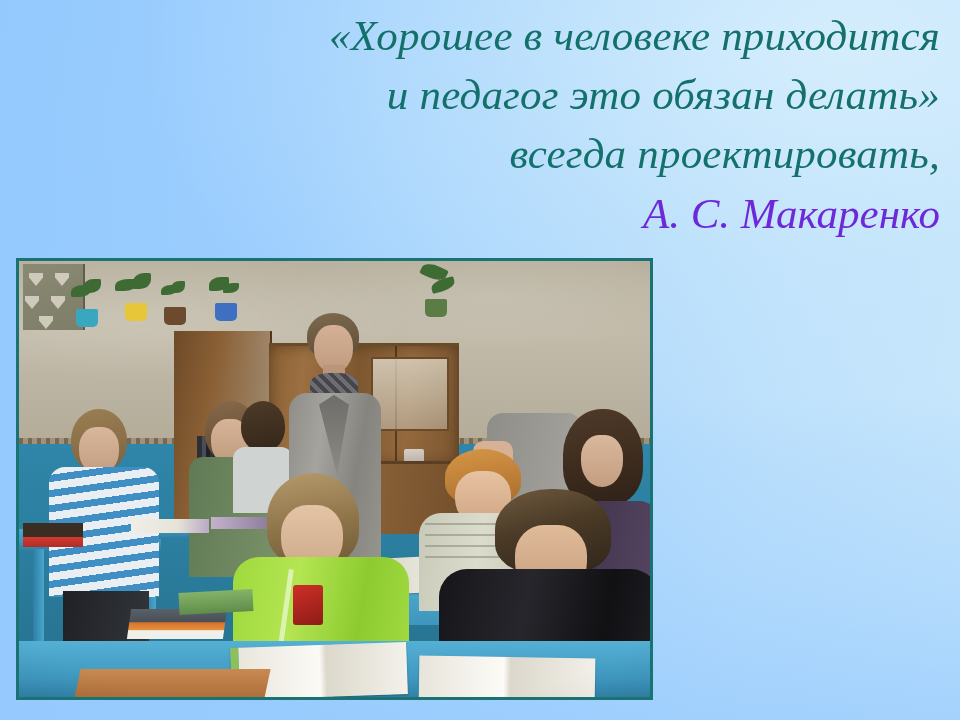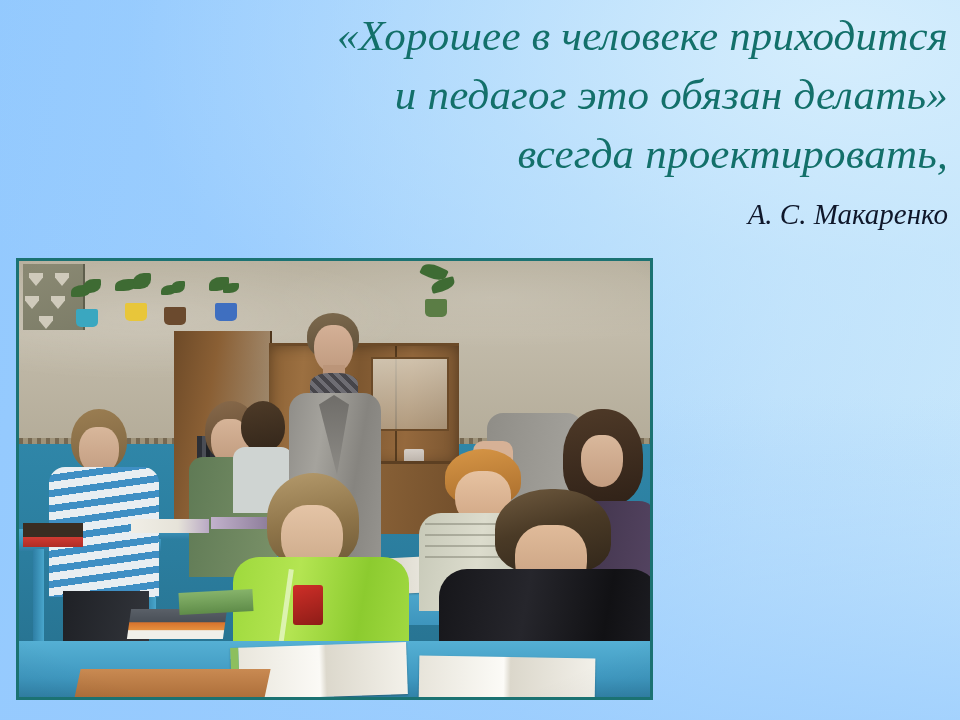--- a/index.html
+++ b/index.html
@@ -34,45 +34,45 @@
   }
   .bg-bottom {
     position: absolute;
     inset: 0;
     background: linear-gradient(180deg, rgba(147,201,254,0) 55%, rgba(150,202,254,0.45) 82%, rgba(150,202,254,0.75) 100%);
   }
 
   
   .quote-block {
     position: absolute;
-    left: 116px;
+    left: 108px;
     top: 6px;
     width: 832px;
     text-align: right;
     z-index: 5;
   }
   .quote-line {
     display: block;
     color: #13706a;
     font-family: "Liberation Serif", serif;
     font-style: italic;
     font-size: 43px;
     line-height: 59px;
     letter-spacing: 0.2px;
     white-space: nowrap;
   }
   .quote-line.l1 { font-size: 43px; }
   .quote-line.l2 { font-size: 43px; }
   .quote-line.l3 { font-size: 43px; }
   .quote-author {
     display: block;
-    color: #0f172a;
+    color: #6d28d9;
     font-family: "Liberation Serif", serif;
     font-style: italic;
-    font-size: 29px;
+    font-size: 43px;
     line-height: 62px;
     white-space: nowrap;
   }
 
   
   .photo-frame {
     position: absolute;
     left: 16px;
     top: 258px;
     width: 637px;

